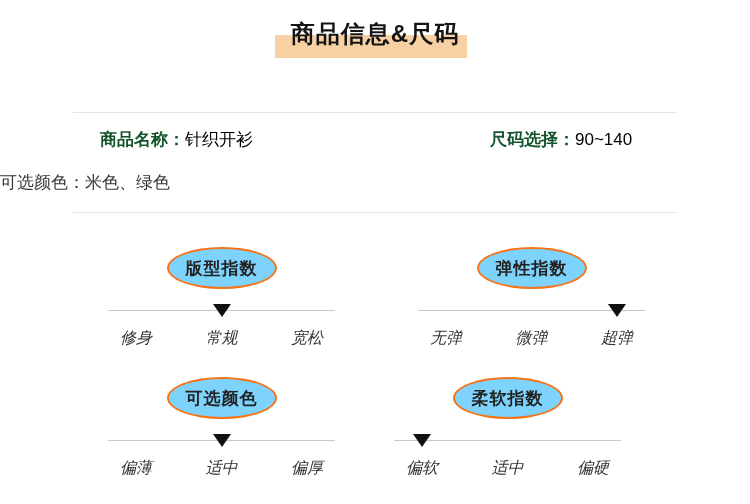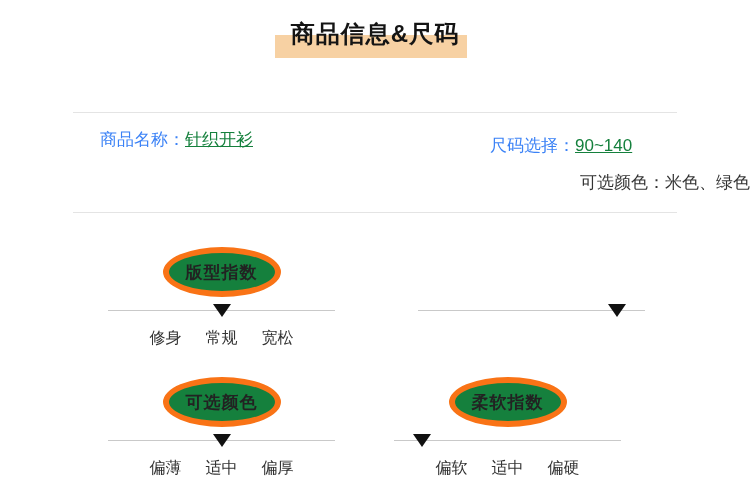--- a/index.html
+++ b/index.html
@@ -24,50 +24,50 @@
     background:#f7d1a3;
   }
 
   
   .divider{position:absolute;left:73px;width:604px;height:1px;background:#e4e4e4;}
   .divider-top{top:112px;}
   .divider-bottom{top:212px;}
 
   
   .info-field{position:absolute;top:130px;font-size:17px;line-height:20px;color:#333;white-space:nowrap;}
-  .info-field .lbl{color:#3b82f6;}
-  .info-field .val{color:#15803d;text-decoration:underline;}
-  .f1{left:100px;} .f2{left:310px;} .f3{left:490px;margin-top:6px;}
-  .info-row2{position:absolute;top:173px;left:0;width:100%;text-align:right;
+  .info-field .lbl{color:#14532d;font-weight:bold;}
+  .info-field .val{color:#000000;}
+  .f1{left:100px;} .f2{left:310px;} .f3{left:490px;}
+  .info-row2{position:absolute;top:173px;left:0;width:100%;text-align:left;
     font-size:17px;line-height:20px;color:#333;}
 
   
   .index-section{position:absolute;width:227px;height:106px;}
   .sec-1{left:108px;top:247px;}
   .sec-2{left:418px;top:247px;}
   .sec-3{left:108px;top:377px;}
   .sec-4{left:394px;top:377px;}
 
   .pill{
     position:absolute;top:0;left:50%;transform:translateX(-50%);
-    width:106px;height:38px;border:6px solid #f97316;border-radius:50%;
+    width:106px;height:38px;border:2px solid #f97316;border-radius:50%;
     display:flex;align-items:center;justify-content:center;
-    font-size:17px;font-weight:bold;color:#222;background:#15803d;
+    font-size:17px;font-weight:bold;color:#222;background:#7dd3fc;
     letter-spacing:1px;white-space:nowrap;
   }
   .scale-line{position:absolute;top:63px;left:0;right:0;height:1px;background:#c9c9c9;}
   .marker{
     position:absolute;top:57px;left:113px;transform:translateX(-50%);
     width:0;height:0;
     border-left:9px solid transparent;border-right:9px solid transparent;
     border-top:13px solid #111;
   }
   .scale-labels{
     position:absolute;top:80px;left:0;right:0;
-    display:flex;justify-content:center;
+    display:flex;justify-content:space-between;font-style:italic;
   }
   .scale-labels span{
     display:inline-block;width:56px;text-align:center;
     font-size:16px;line-height:22px;color:#333;white-space:nowrap;
   }
 </style>
 </head>
 <body>
 
 <div class="canvas">
@@ -99,22 +99,28 @@
     <div class="scale-line"></div>
     <div class="marker" style="left: 113.5px;"></div>
     <div class="scale-labels">
       <span>修身</span>
       <span>常规</span>
       <span>宽松</span>
     </div>
   </div>
 
   <div class="index-section sec-2">
+    <div class="pill">弹性指数</div>
     <div class="scale-line"></div>
     <div class="marker" style="left: 199px;"></div>
+    <div class="scale-labels">
+      <span>无弹</span>
+      <span>微弹</span>
+      <span>超弹</span>
+    </div>
   </div>
 
   <div class="index-section sec-3">
     <div class="pill">可选颜色</div>
     <div class="scale-line"></div>
     <div class="marker" style="left: 113.5px;"></div>
     <div class="scale-labels">
       <span>偏薄</span>
       <span>适中</span>
       <span>偏厚</span>

